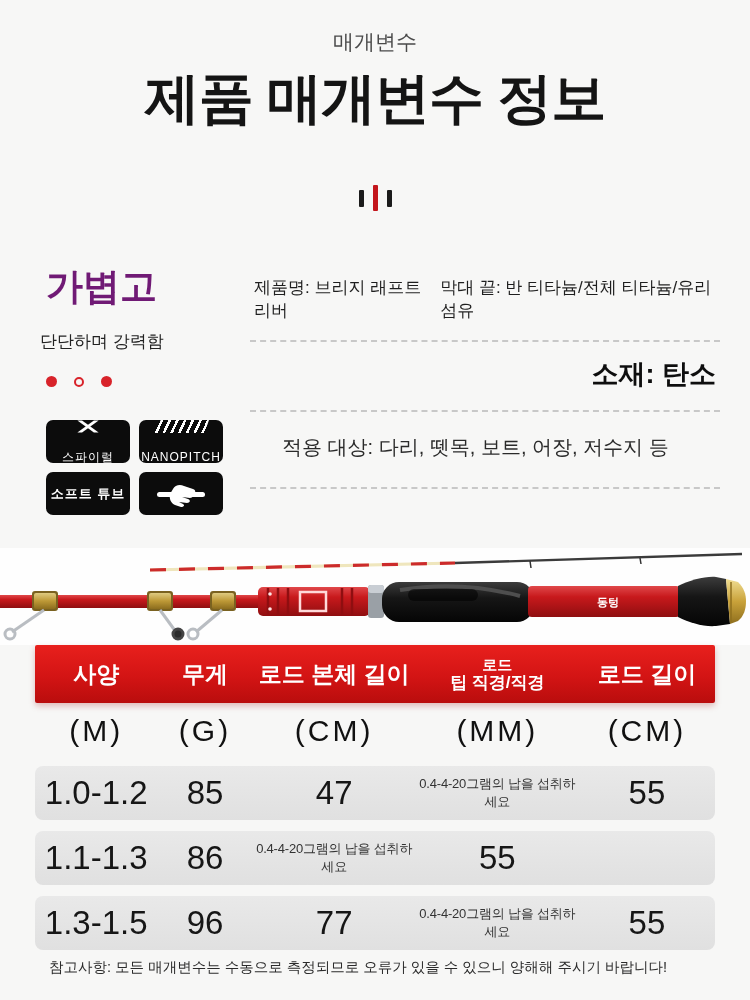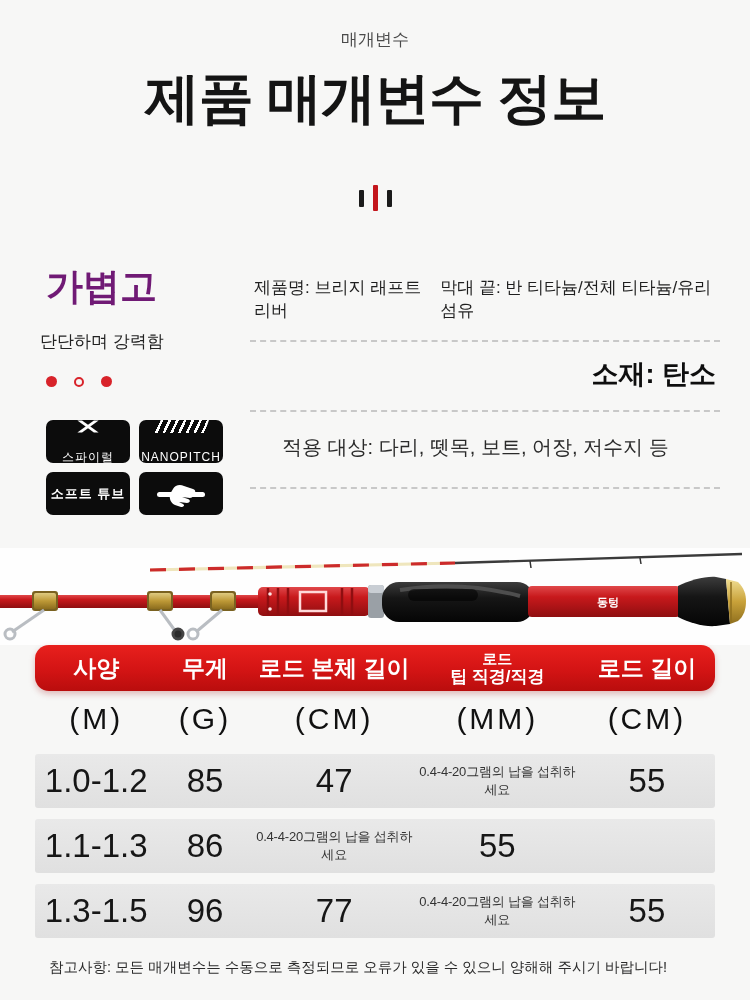--- a/index.html
+++ b/index.html
@@ -9,21 +9,21 @@
     background: #f7f7f6;
     position: relative;
     overflow: hidden;
     color: #1a1a1a;
   }
   .abs { position: absolute; }
 
   
   .eyebrow {
     top: 28px; left: 0; width: 750px;
-    text-align: center; font-size: 17px; color: #4a4a4a;
+    text-align: center; font-size: 21px; color: #4a4a4a;
   }
   .page-title {
     top: 62px; left: 0; width: 750px;
     text-align: center; font-size: 55px; font-weight: 800;
     letter-spacing: -1px; color: #141414;
   }
   .bars-icon { top: 184px; left: 0; width: 750px; display: flex; justify-content: center; align-items: center; gap: 9px; height: 28px; }
   .bars-icon .bar { width: 5px; height: 17px; background: #1b1b1b; border-radius: 1px; }
   .bars-icon .bar.mid { height: 26px; background: #c3161c; }
 
@@ -59,32 +59,32 @@
   .application { font-size: 20px; color: #2a2a2a; padding: 22px 4px 26px 4px; margin-left: 28px; }
   .dashed { border-top: 2px dashed #c8c8c8; height: 0; }
 
   
   .rod-band { top: 540px; left: 0; width: 750px; height: 105px; }
 
   
   .spec { top: 645px; left: 35px; width: 680px; }
   .grid5 { display: grid; grid-template-columns: 18% 14% 24% 24% 20%; align-items: center; }
   .spec-head {
-    height: 46px; border-radius: 14px;
+    height: 58px; border-radius: 2px;
     background: linear-gradient(180deg, #e8201d 0%, #d31414 55%, #b90d0d 100%);
     color: #fff; box-shadow: 0 3px 6px rgba(150,0,0,.25);
   }
   .spec-head .h { text-align: center; font-size: 23px; font-weight: 700; }
   .spec-head .h.split { display: flex; flex-direction: column; line-height: 1.15; }
   .spec-head .h .l1 { font-size: 15px; font-weight: 700; }
   .spec-head .h .l2 { font-size: 17px; font-weight: 700; }
   .units { height: 48px; margin-top: 4px; }
   .units .u { text-align: center; font-size: 30px; color: #111; letter-spacing: 3px; font-weight: 500; }
   .spec-row {
-    height: 54px; margin-top: 11px; border-radius: 3px;
+    height: 54px; margin-top: 11px; border-radius: 8px;
     background: linear-gradient(180deg, #e9e9e9 0%, #e0e0e0 100%);
   }
   .spec-row .c { text-align: center; font-size: 33px; color: #161616; font-weight: 500; }
   .spec-row .c.small { font-size: 13px; color: #333; font-weight: 400; letter-spacing: -0.2px; }
 
   
   .footnote {
     top: 958px; left: 0; width: 716px; text-align: center;
     font-size: 14.5px; color: #2b2b2b;
   }

